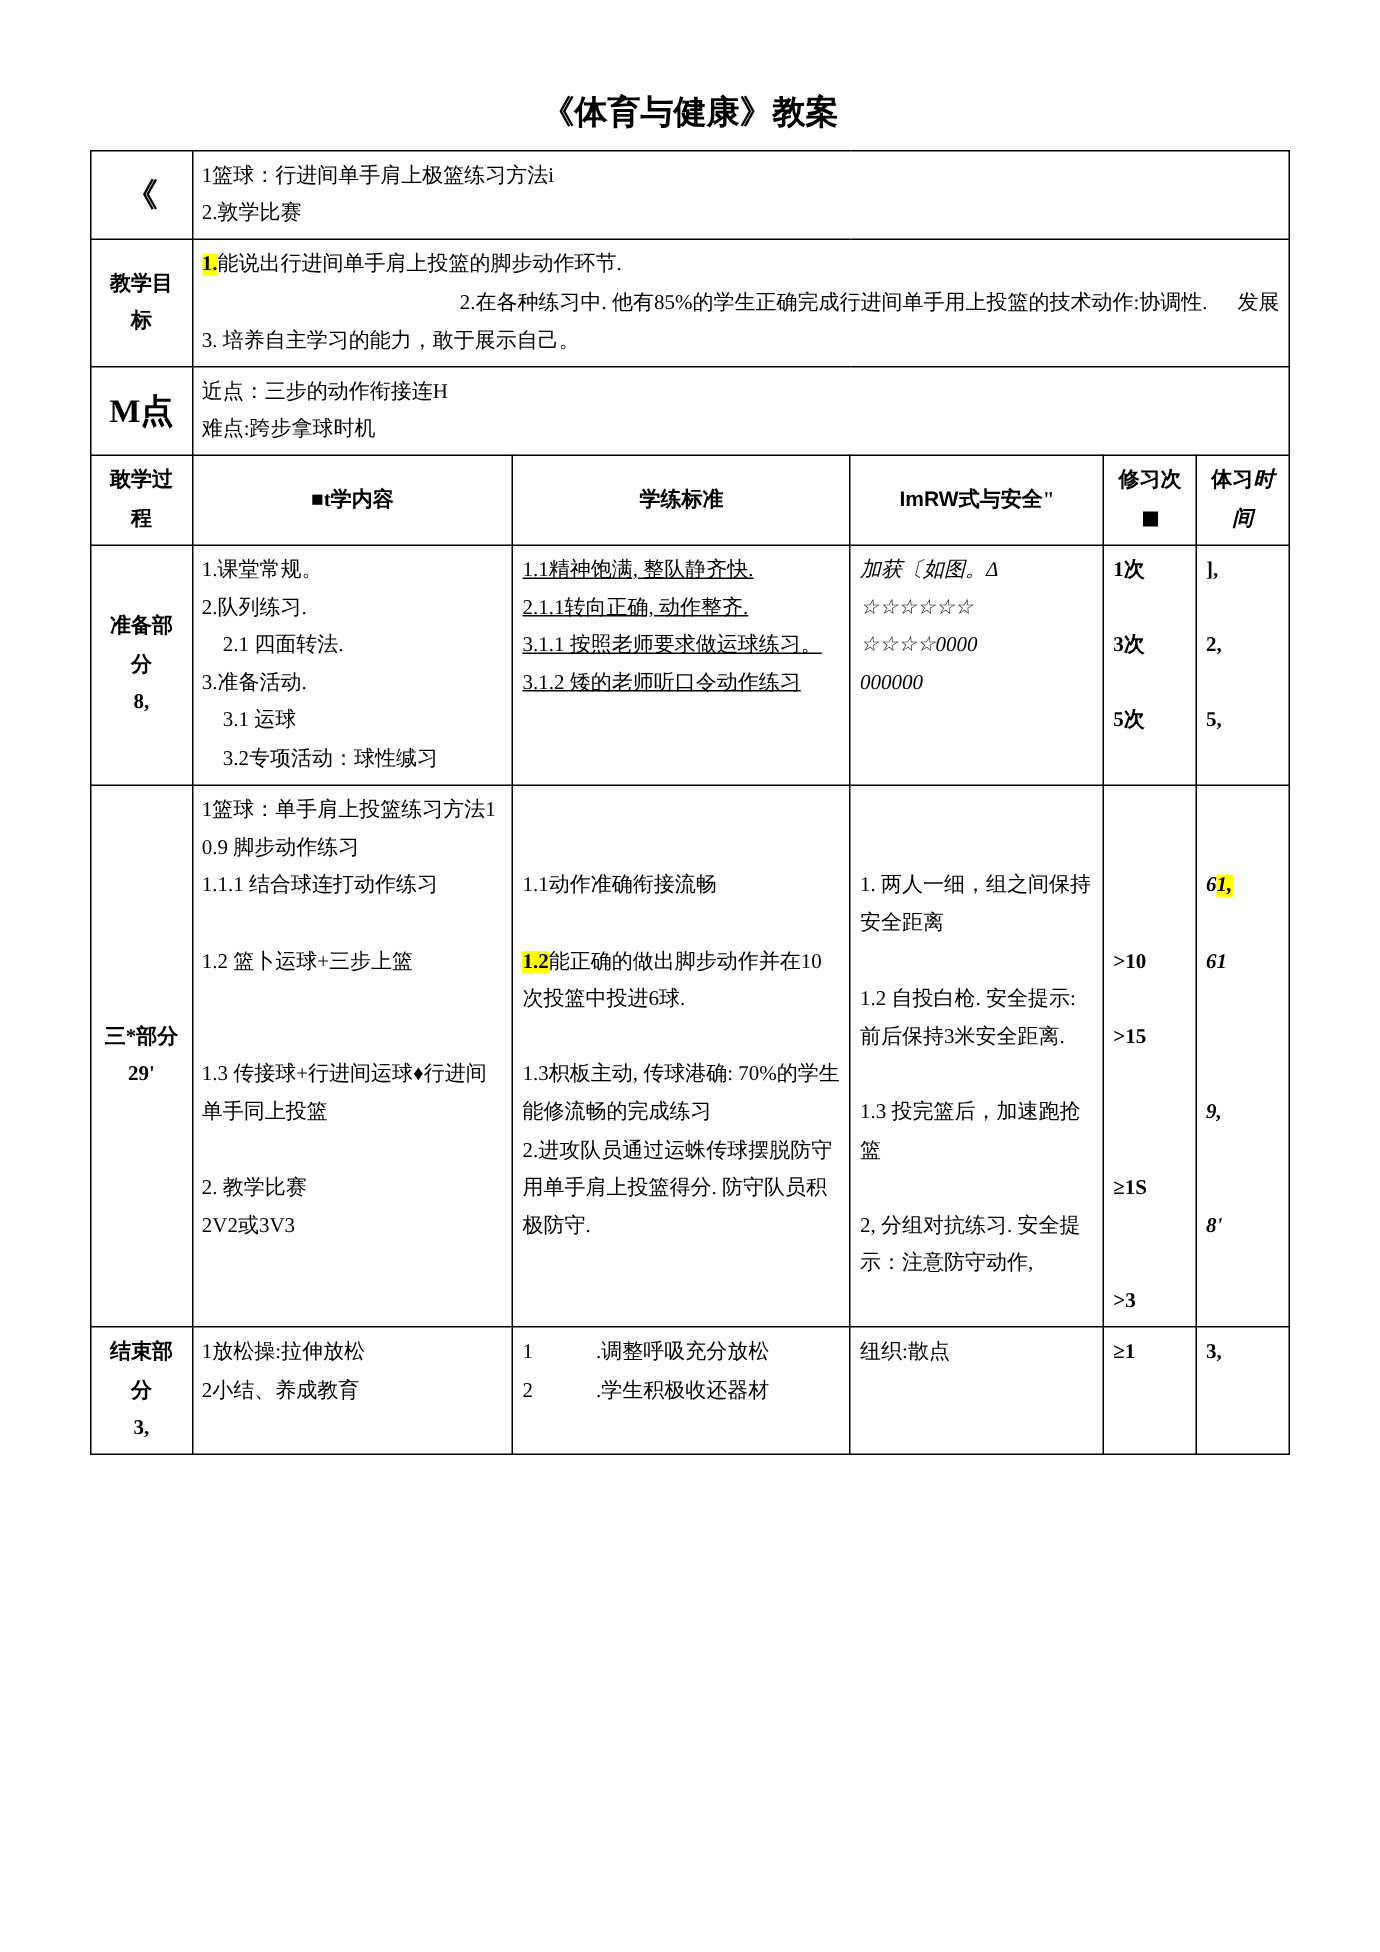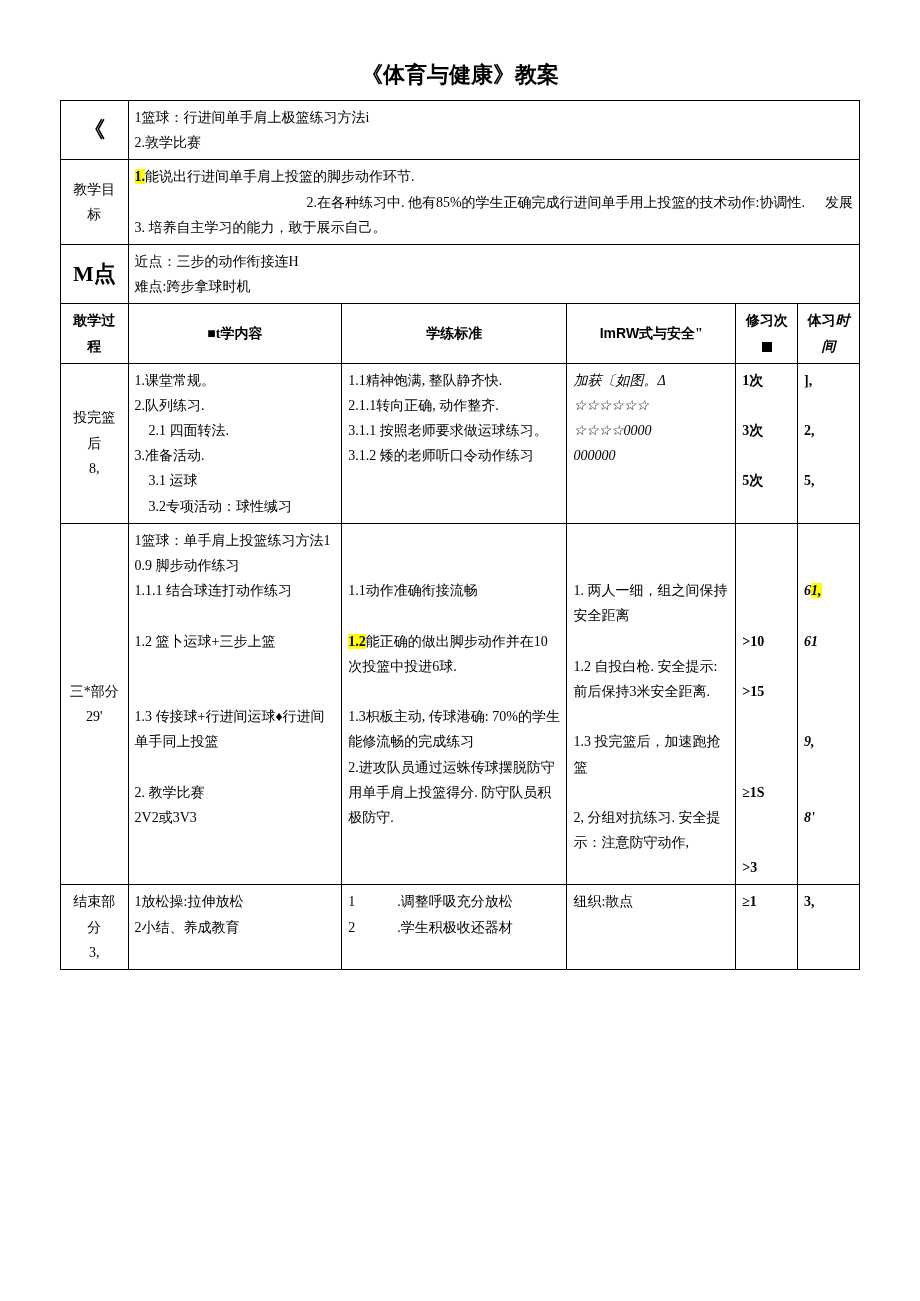--- a/index.html
+++ b/index.html
@@ -26,21 +26,21 @@
   td, th {
     border: 1px solid #000;
     padding: 4px 6px;
     vertical-align: top;
     line-height: 1.8;
     font-size: 14px;
     word-break: break-all;
   }
   .bold { font-weight: bold; }
   .hl { background: #ffff00; }
-  .col-label { width: 60px; text-align: center; font-weight: normal; vertical-align: middle; }
+  .col-label { width: 60px; text-align: center; font-weight: bold; vertical-align: middle; }
   .col-content { width: 190px; }
   .col-standard { width: 200px; }
   .col-org { width: 150px; }
   .col-count { width: 55px; text-align: center; }
   .col-time { width: 55px; text-align: center; }
   .header-row td { font-weight: bold; text-align: center; vertical-align: middle; }
   .big-glyph { font-size: 22px; font-weight: bold; font-family: "Microsoft YaHei", sans-serif; }
   .blk { display:inline-block; width:10px; height:10px; background:#000; vertical-align:middle; }
   .italic { font-style: italic; }
 </style>
@@ -87,29 +87,29 @@
   <tr class="header-row">
     <td>敢学过程</td>
     <td><span>■t</span><span>学内容</span></td>
     <td>学练标准</td>
     <td><span style="font-family:Arial;">ImRW</span><span>式与安全"</span></td>
     <td><span>修习次</span><br><span class="blk"></span></td>
     <td><span>体习</span><span class="italic">时间</span></td>
   </tr>
 
   <tr>
-    <td class="col-label" style="white-space:pre-line;">投完篮后
+    <td class="col-label" style="white-space:pre-line;">准备部分
 8,</td>
     <td style="white-space:pre-line;">1.课堂常规。
 2.队列练习.
 　2.1 四面转法.
 3.准备活动.
 　3.1 运球
 　3.2专项活动：球性缄习</td>
-    <td style="white-space:pre-line;">1.1精神饱满, 整队静齐快.
+    <td style="white-space:pre-line;text-decoration:underline;">1.1精神饱满, 整队静齐快.
 2.1.1转向正确, 动作整齐.
 3.1.1 按照老师要求做运球练习。
 3.1.2 矮的老师听口令动作练习</td>
     <td style="white-space:pre-line;font-style:italic;">加获〔如图。Δ
 ☆☆☆☆☆☆
 ☆☆☆☆0000
 000000</td>
     <td style="white-space:pre-line; font-weight:bold; text-align:left;">1次
 
 3次

